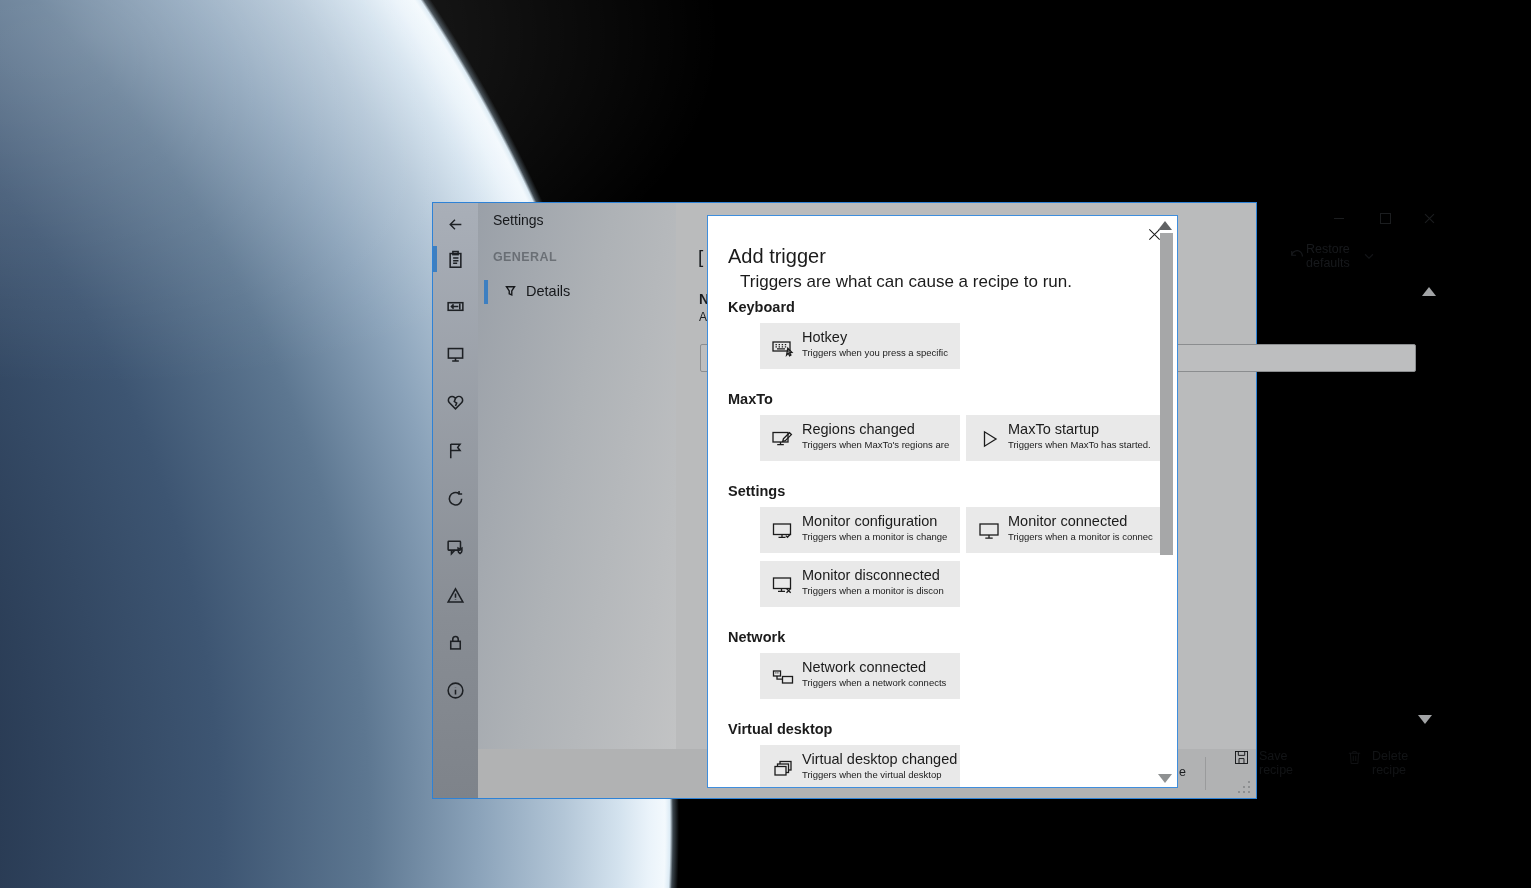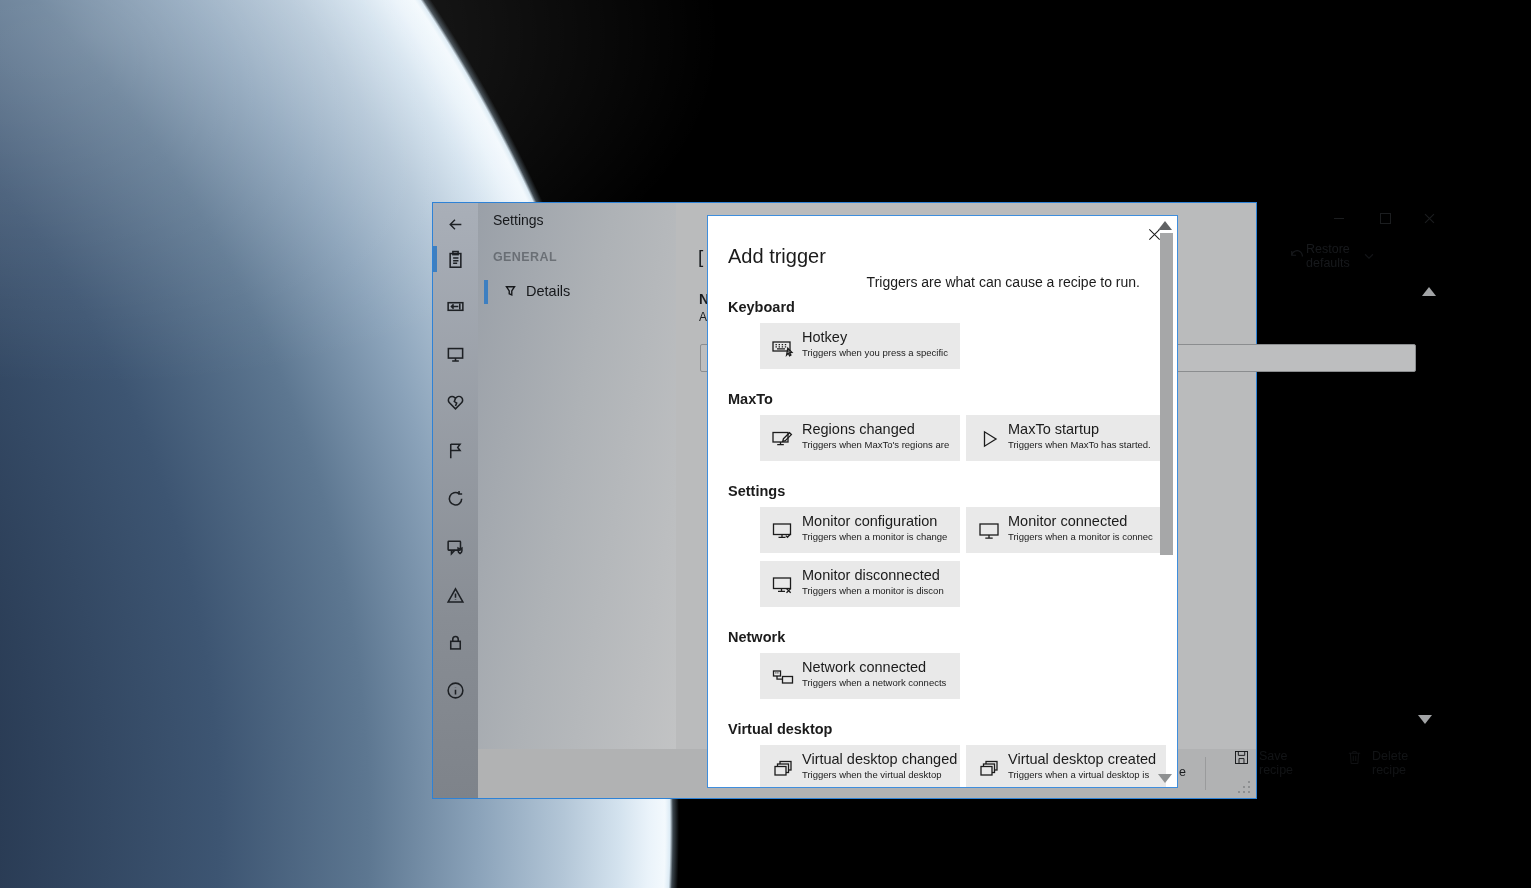--- a/index.html
+++ b/index.html
@@ -50,21 +50,21 @@
        color:#121416;font-size:12.5px;}
   .grip{position:absolute;right:6px;bottom:5px;width:13px;height:13px;}
   .grip i{position:absolute;width:2px;height:2px;background:#8d8f91;}
   
   .dialog{position:absolute;left:707px;top:215px;width:471px;height:573px;background:#fff;
        border:1px solid #3f8edd;box-sizing:border-box;overflow:hidden;color:#1b1b1b;}
   .dlg-close{position:absolute;right:14px;top:9px;width:18px;height:18px;display:flex;
        align-items:center;justify-content:center;color:#1b1b1b;}
   .dlg-content{position:absolute;left:20px;top:0;width:412px;}
   .dlg-title{margin:27px 0 0 0;font-size:20px;font-weight:400;line-height:26px;}
-  .dlg-sub{margin:5px 0 0 12px;font-size:14px;line-height:16px;text-align:right;}
+  .dlg-sub{margin:5px 0 0 12px;font-size:17px;line-height:16px;}
   .sec-h{margin:21px 0 0 0;font-size:14.5px;font-weight:700;line-height:19px;}
   .sec-h.first{margin-top:8px;}
   .cards{margin-top:6px;display:grid;grid-template-columns:200px 200px;gap:8px 6px;padding-left:32px;}
   .card{position:relative;width:200px;height:46px;background:#e9e9e9;overflow:hidden;}
   .cic{position:absolute;left:11px;top:12px;width:24px;height:24px;color:#1c1c1c;}
   .ct{position:absolute;left:42px;top:5px;width:156px;display:block;}
   .ct .t{display:block;font-size:14.5px;line-height:19px;white-space:nowrap;overflow:hidden;}
   .ct .d{display:block;font-size:9.5px;line-height:12px;white-space:nowrap;overflow:hidden;}
   
   .sb-track{position:absolute;right:2px;top:1px;width:16px;height:569px;}
@@ -471,31 +471,20 @@
           <span class="cic">
               <svg class="ic" width="24" height="24">
                 <use href="#i-vd"></use>
               </svg>
             </span>
           <span class="ct">
               <span class="t">Virtual desktop changed</span>
           <span class="d">Triggers when the virtual desktop</span>
             </span>
         </div>
-        <div class="card">
-          <span class="cic">
-              <svg class="ic" width="24" height="24">
-                <use href="#i-vd"></use>
-              </svg>
-            </span>
-          <span class="ct">
-              <span class="t">Virtual desktop created</span>
-          <span class="d">Triggers when a virtual desktop is</span>
-            </span>
-        </div>
       </div>
     </div>
 
     <div class="sb-track">
       <div class="sb-up"></div>
       <div class="sb-thumb"></div>
       <div class="sb-down"></div>
     </div>
   </div>
 </div>

